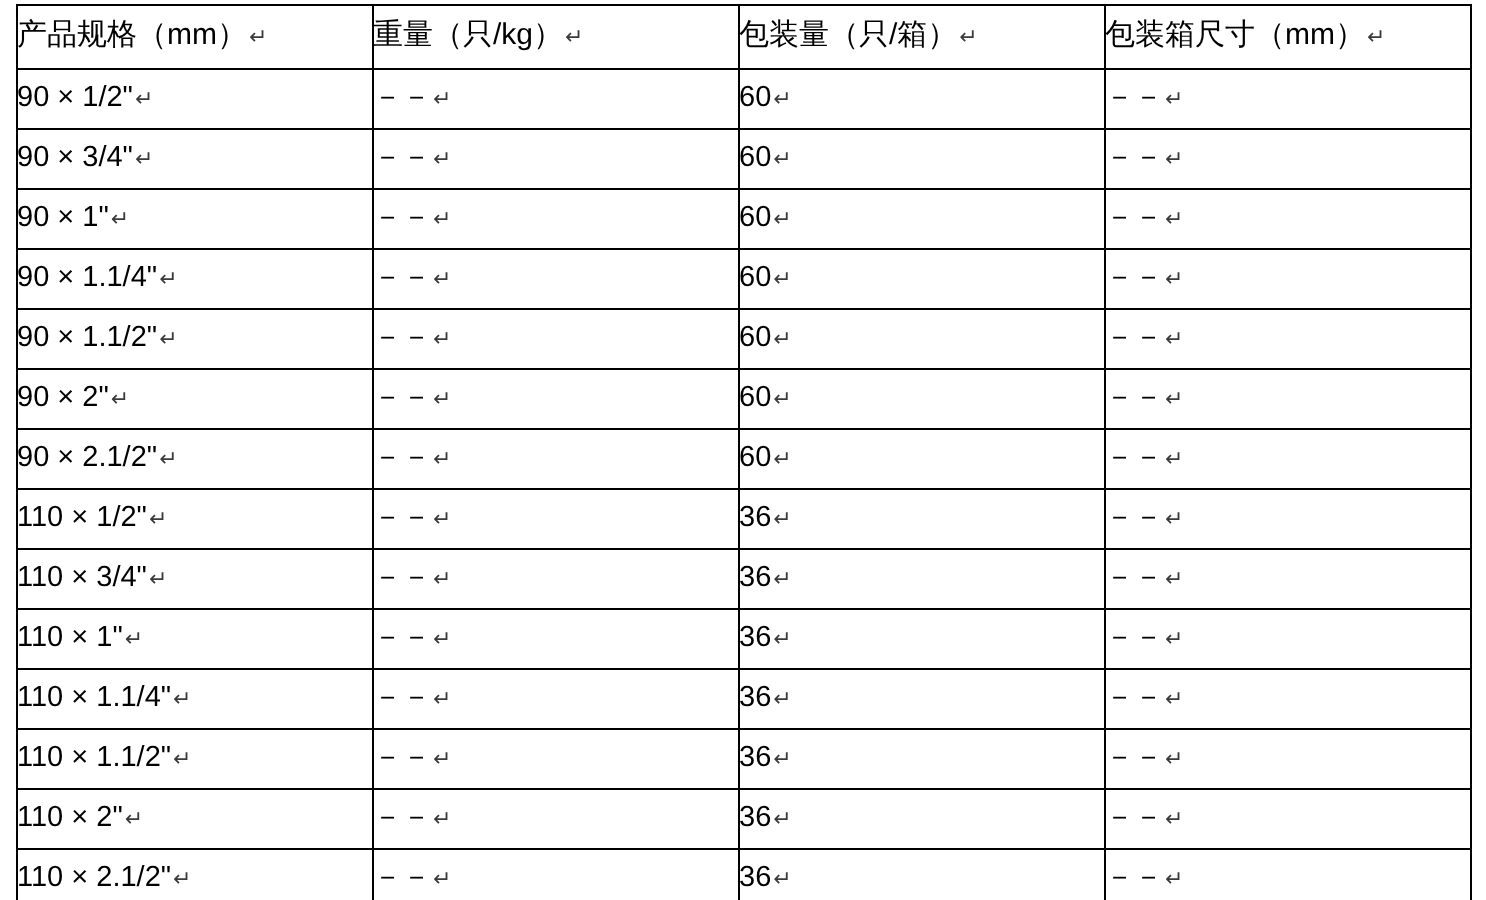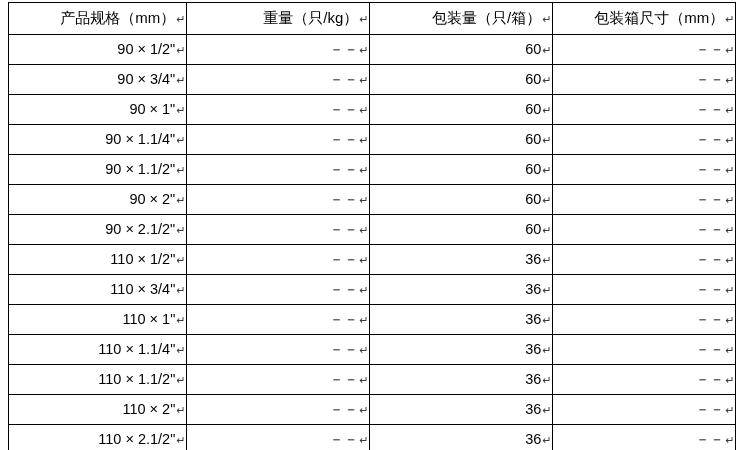--- a/index.html
+++ b/index.html
@@ -26,21 +26,21 @@
     border-collapse: collapse;
     width: 727px;
     margin-top: 2px;
     table-layout: fixed;
   }
   table.spec-table td,
   table.spec-table th {
     border: 1px solid #000000;
     padding: 0;
     height: 28px;
-    text-align: right;
+    text-align: left;
     vertical-align: middle;
     font-weight: normal;
     font-size: 14.5px;
     line-height: 28px;
     white-space: nowrap;
     margin-left: 12px;
   }
   table.spec-table thead th {
     font-size: 15px;
     height: 29px;

